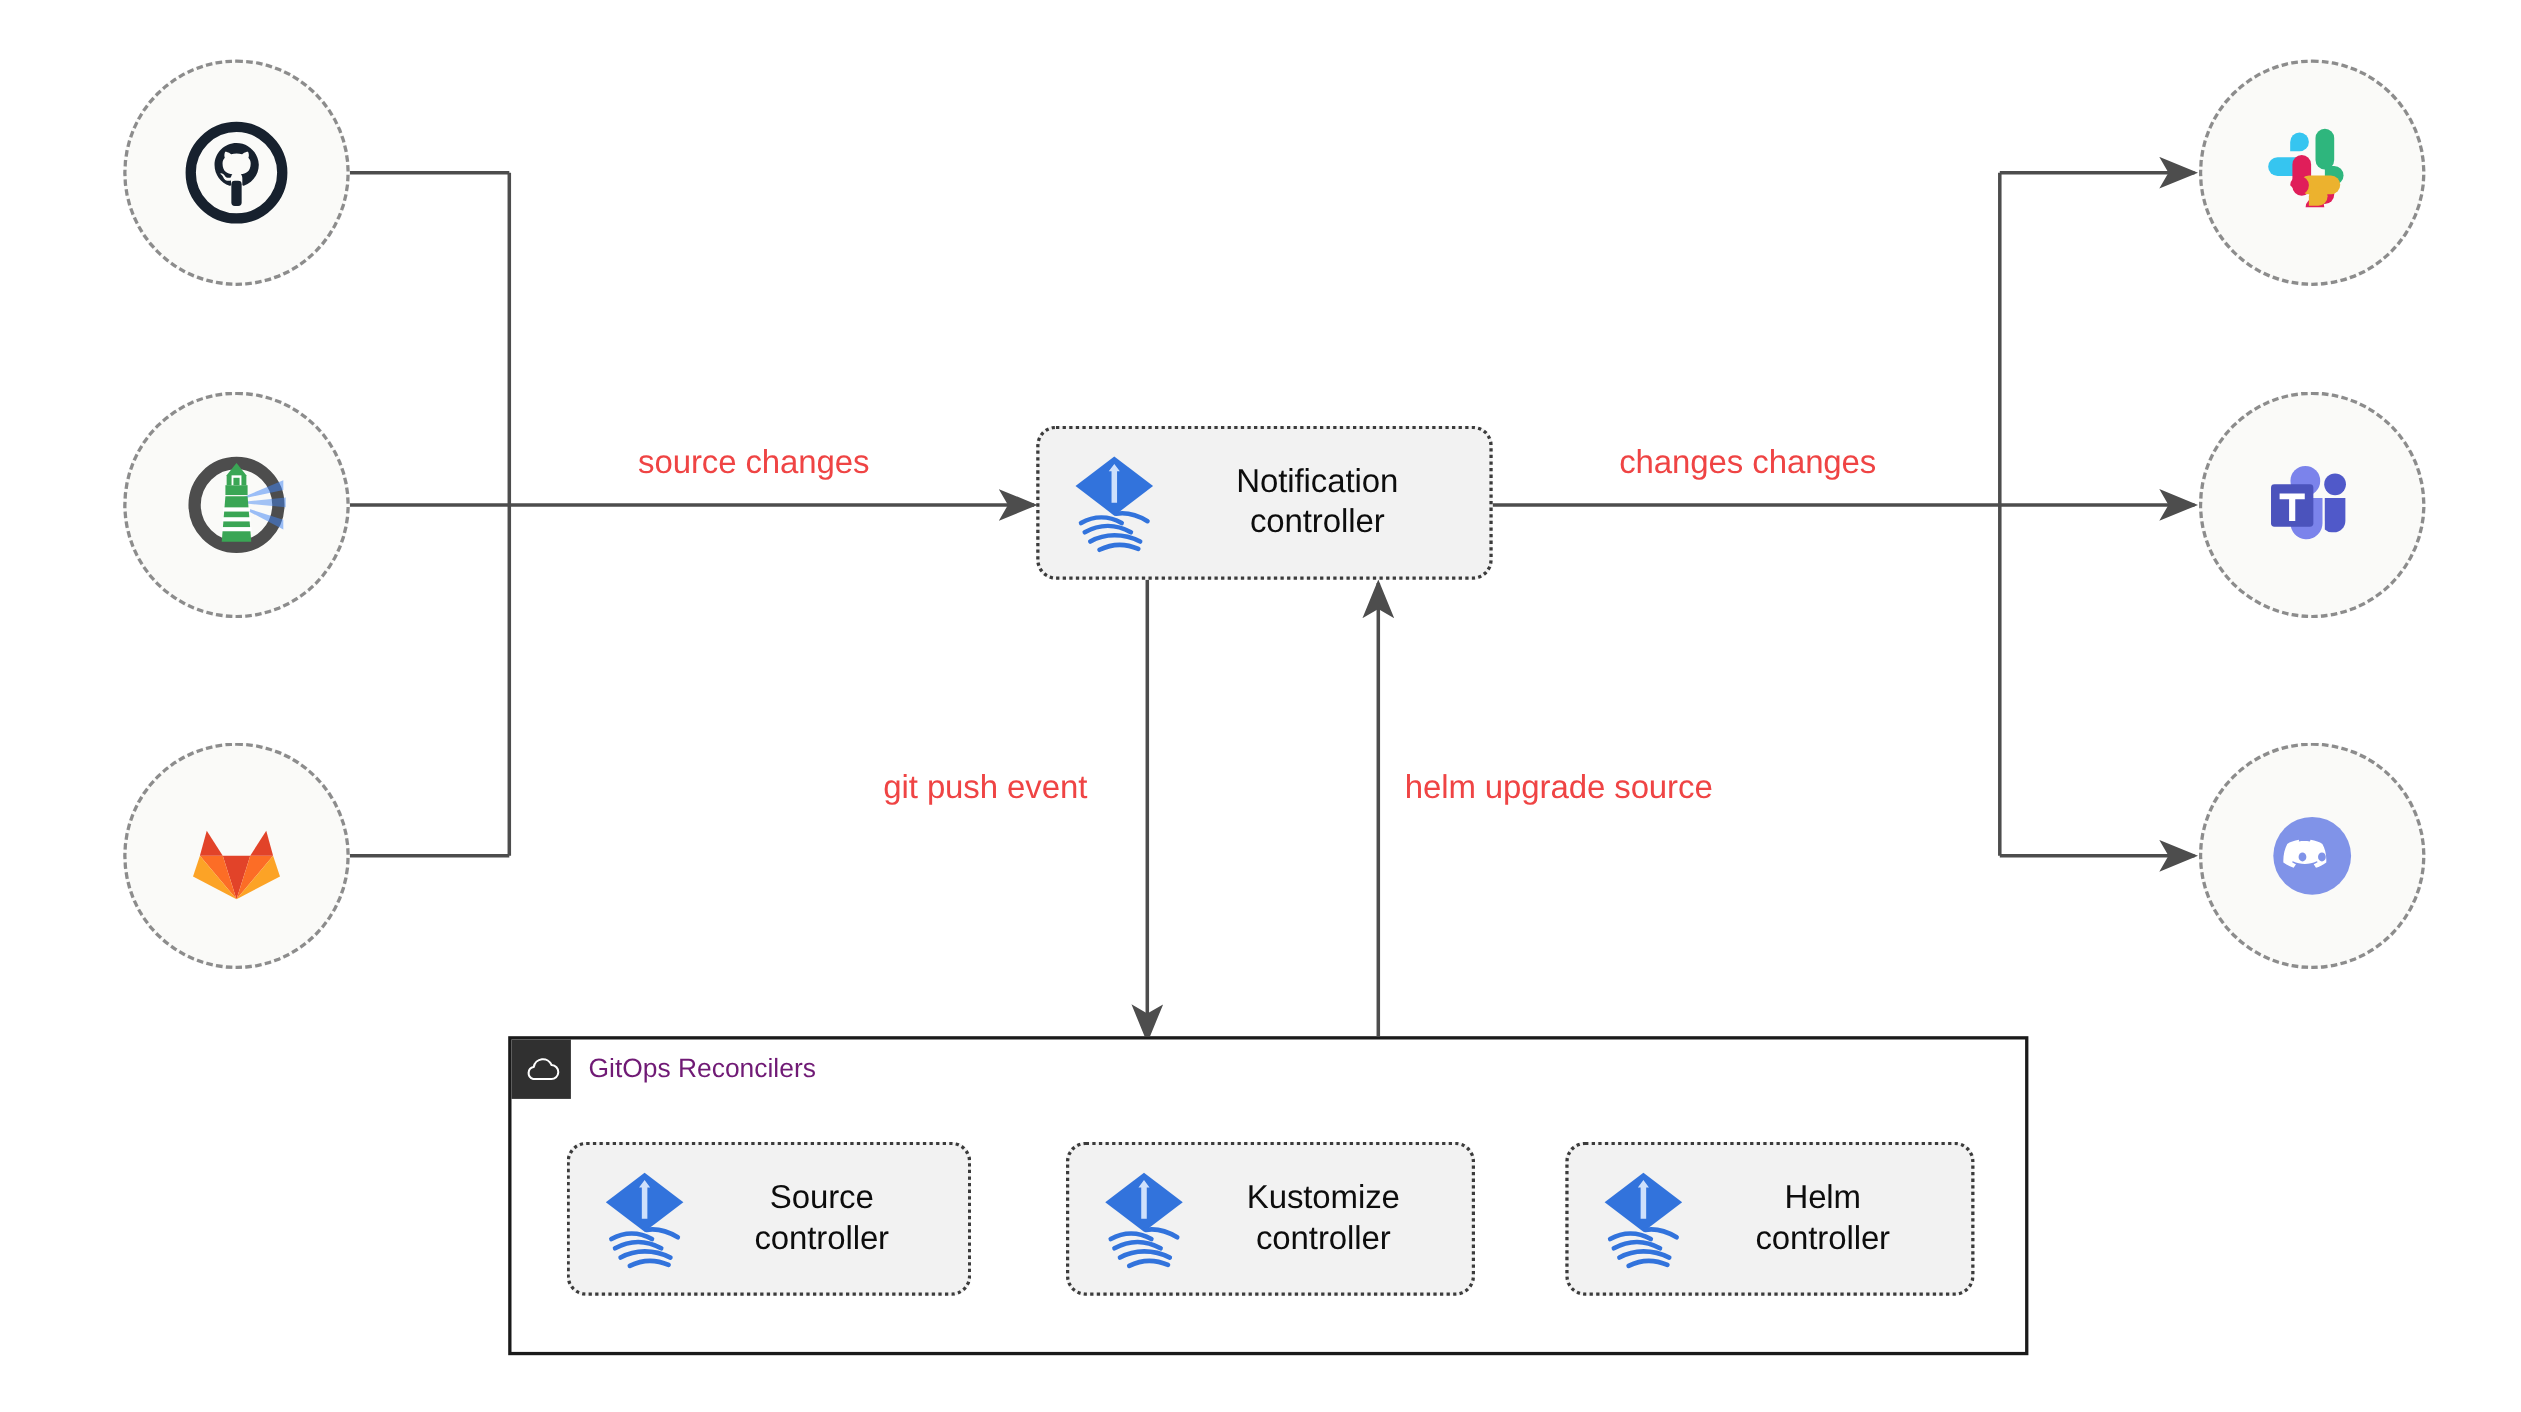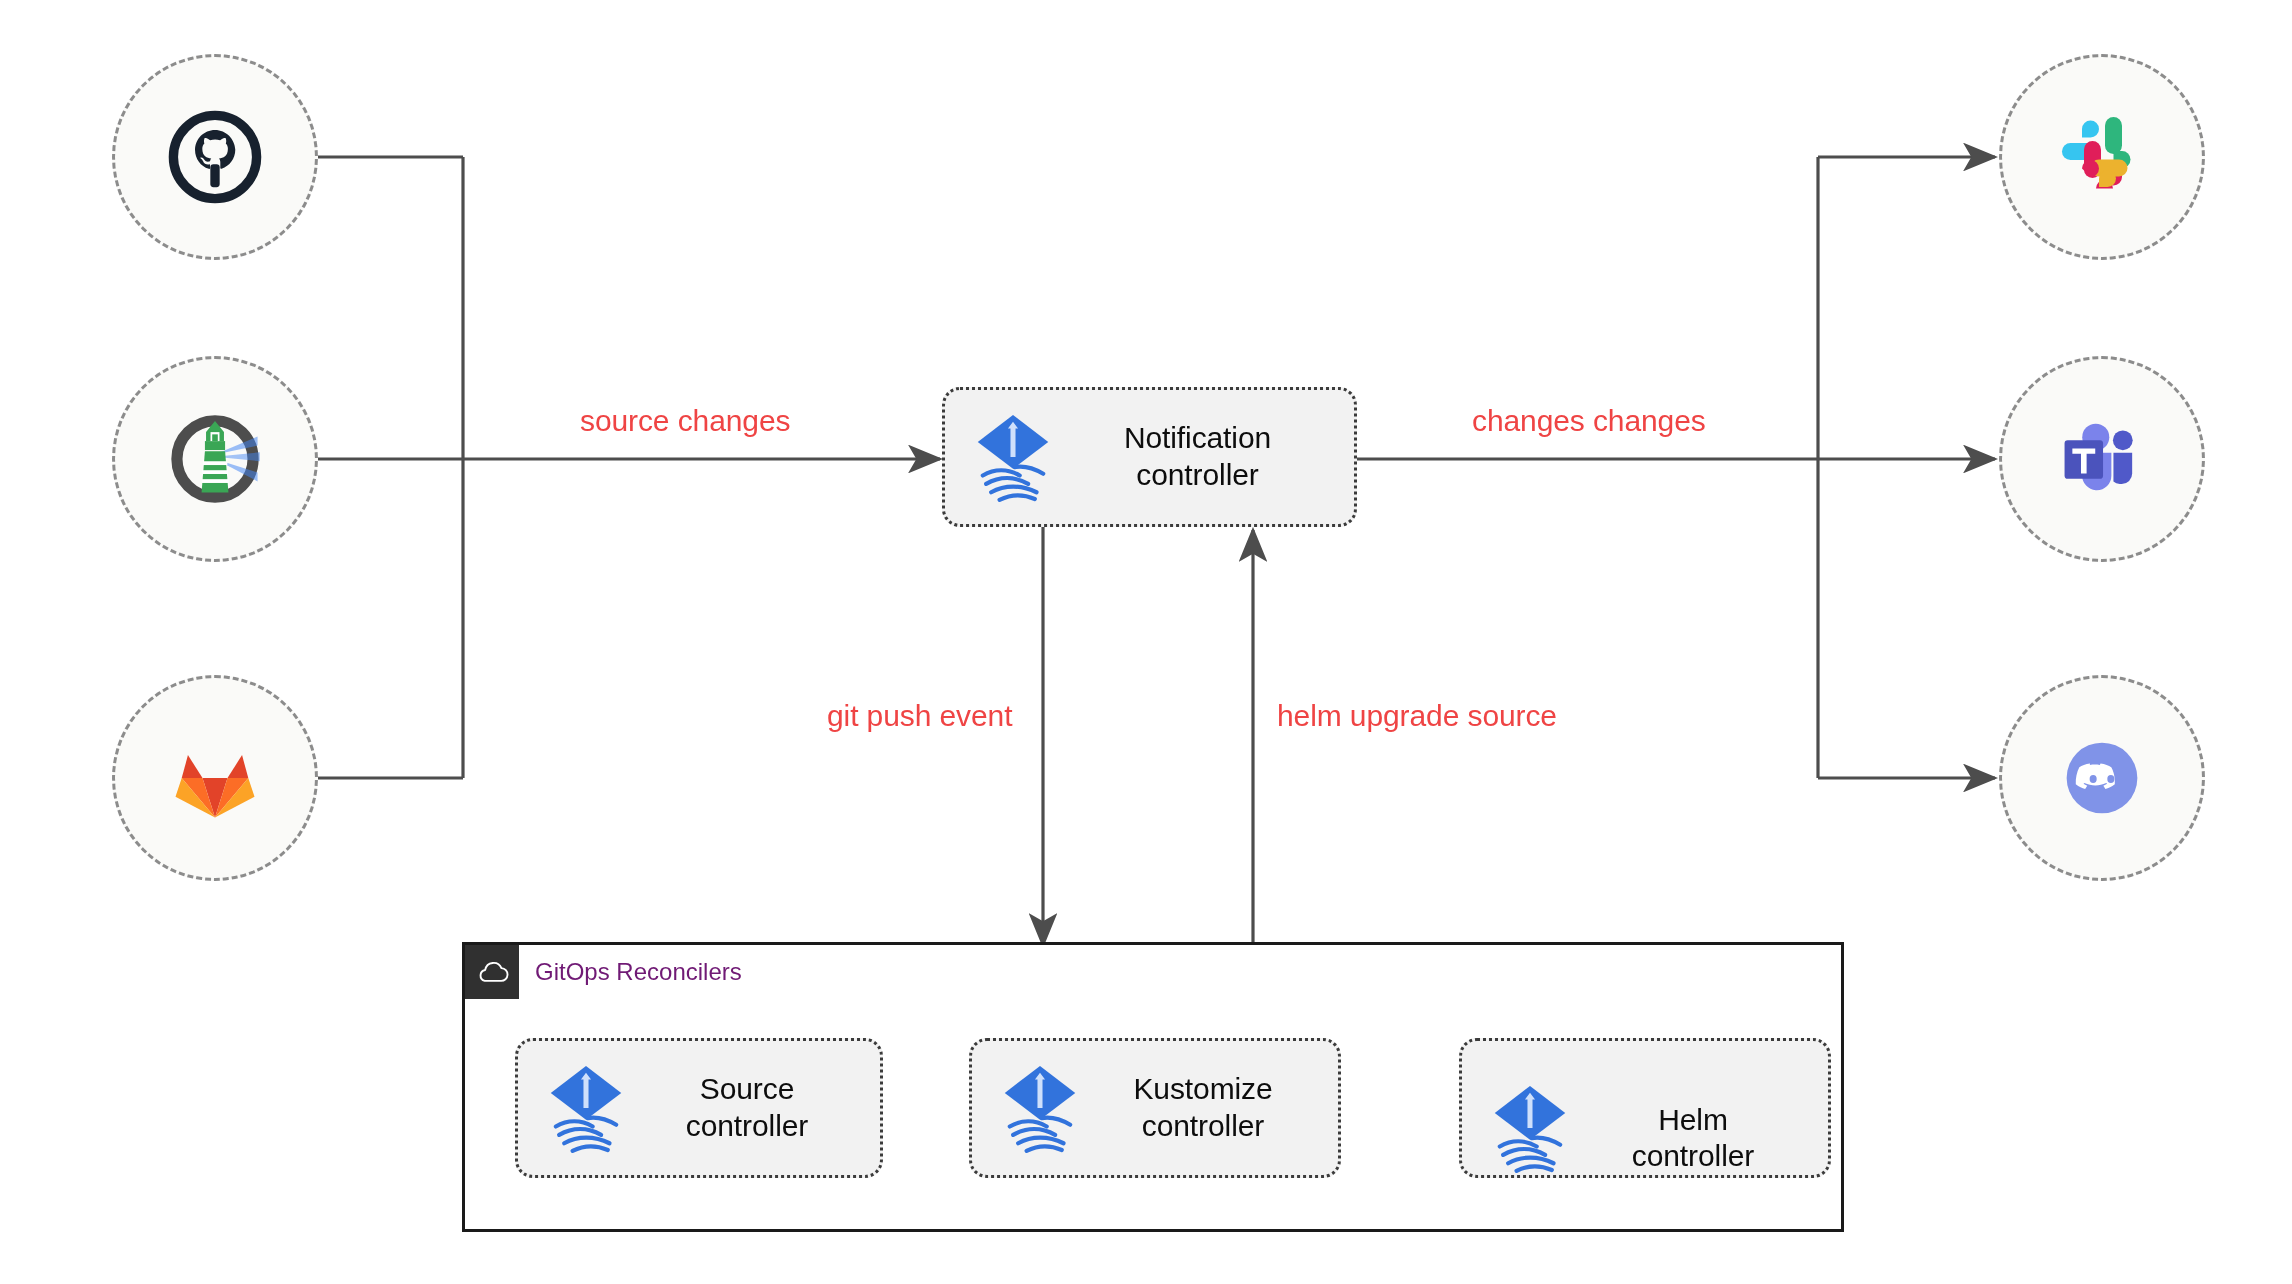--- a/index.html
+++ b/index.html
@@ -242,21 +242,21 @@
     <svg width="104" height="104" viewBox="0 0 100 100">
       <circle cx="50" cy="50" r="34" fill="#8093e8"></circle>
       <path fill="#ffffff" d="M38.5 36c-4.3.6-8 2-10.3 3.7-2.4 4.6-3.7 10.3-3.4 16.2 3.1 2.3 6.1 3.7 9 4.6l2-3.1c-1.3-.5-2.5-1.1-3.6-1.9.3-.2.6-.4.9-.7 6.8 3.1 14.2 3.1 20.9 0 .3.2.6.5.9.7-1.1.8-2.3 1.4-3.6 1.9l2 3.1c2.9-.9 5.9-2.3 9-4.6.4-6.8-1.2-12.5-3.4-16.2-2.4-1.7-6-3.1-10.3-3.7l-.7 1.4c-3.2-.5-6.4-.5-9.6 0L38.5 36z"></path>
       <ellipse cx="41.5" cy="51" rx="3.4" ry="3.9" fill="#8093e8"></ellipse>
       <ellipse cx="58.5" cy="51" rx="3.4" ry="3.9" fill="#8093e8"></ellipse>
     </svg>
   </div>
 
   <div class="edge-label" style="left:580px; top:404px;">source changes</div>
   <div class="edge-label" style="left:1472px; top:404px;">changes changes</div>
-  <div class="edge-label" style="left:803px; top:699px;margin-left:24px;">git push event</div>
+  <div class="edge-label" style="left:803px; top:699px;">git push event</div>
   <div class="edge-label" style="left:1277px; top:699px;">helm upgrade source</div>
 
   <div id="gitops-group">
     <div id="gitops-header">
       <div id="gitops-badge">
         <svg width="34" height="24" viewBox="0 0 40 26">
           <path d="M11.5 23.5h19a7.5 7.5 0 0 0 .6-15 10 10 0 0 0-19.1 2.1 6.6 6.6 0 0 0-.5 12.9z" fill="none" stroke="#ffffff" stroke-width="2.2" stroke-linejoin="round"></path>
         </svg>
       </div>
       <div id="gitops-title">GitOps Reconcilers</div>
@@ -287,21 +287,21 @@
           <path d="M18,88 C34,79 52,79 68,88"></path>
           <path d="M24,98 C40,89 60,89 78,98"></path>
           <path d="M34,107 C48,100 62,100 76,106"></path>
           <path d="M52,68 C64,66 76,70 86,76"></path>
         </g>
       </svg>
       <div class="ctrl-label">Kustomize
 controller</div>
     </div>
 
-    <div class="ctrl-box" style="left:994px; top:93px; width:372px; height:140px;align-items:flex-end;">
+    <div class="ctrl-box" style="left:958px; top:93px; width:372px; height:140px;">
       <svg class="ctrl-logo" width="84" height="94" viewBox="0 0 100 112">
         <polygon points="50,6 92,38 50,70 8,38" fill="#3273dc"></polygon>
         <polygon points="50,14 44,22 47,22 47,56 53,56 53,22 56,22" fill="#cfe0fb"></polygon>
         <g stroke="#3273dc" stroke-width="5" fill="none" stroke-linecap="round">
           <path d="M14,78 C28,70 44,70 58,78"></path>
           <path d="M18,88 C34,79 52,79 68,88"></path>
           <path d="M24,98 C40,89 60,89 78,98"></path>
           <path d="M34,107 C48,100 62,100 76,106"></path>
           <path d="M52,68 C64,66 76,70 86,76"></path>
         </g>

